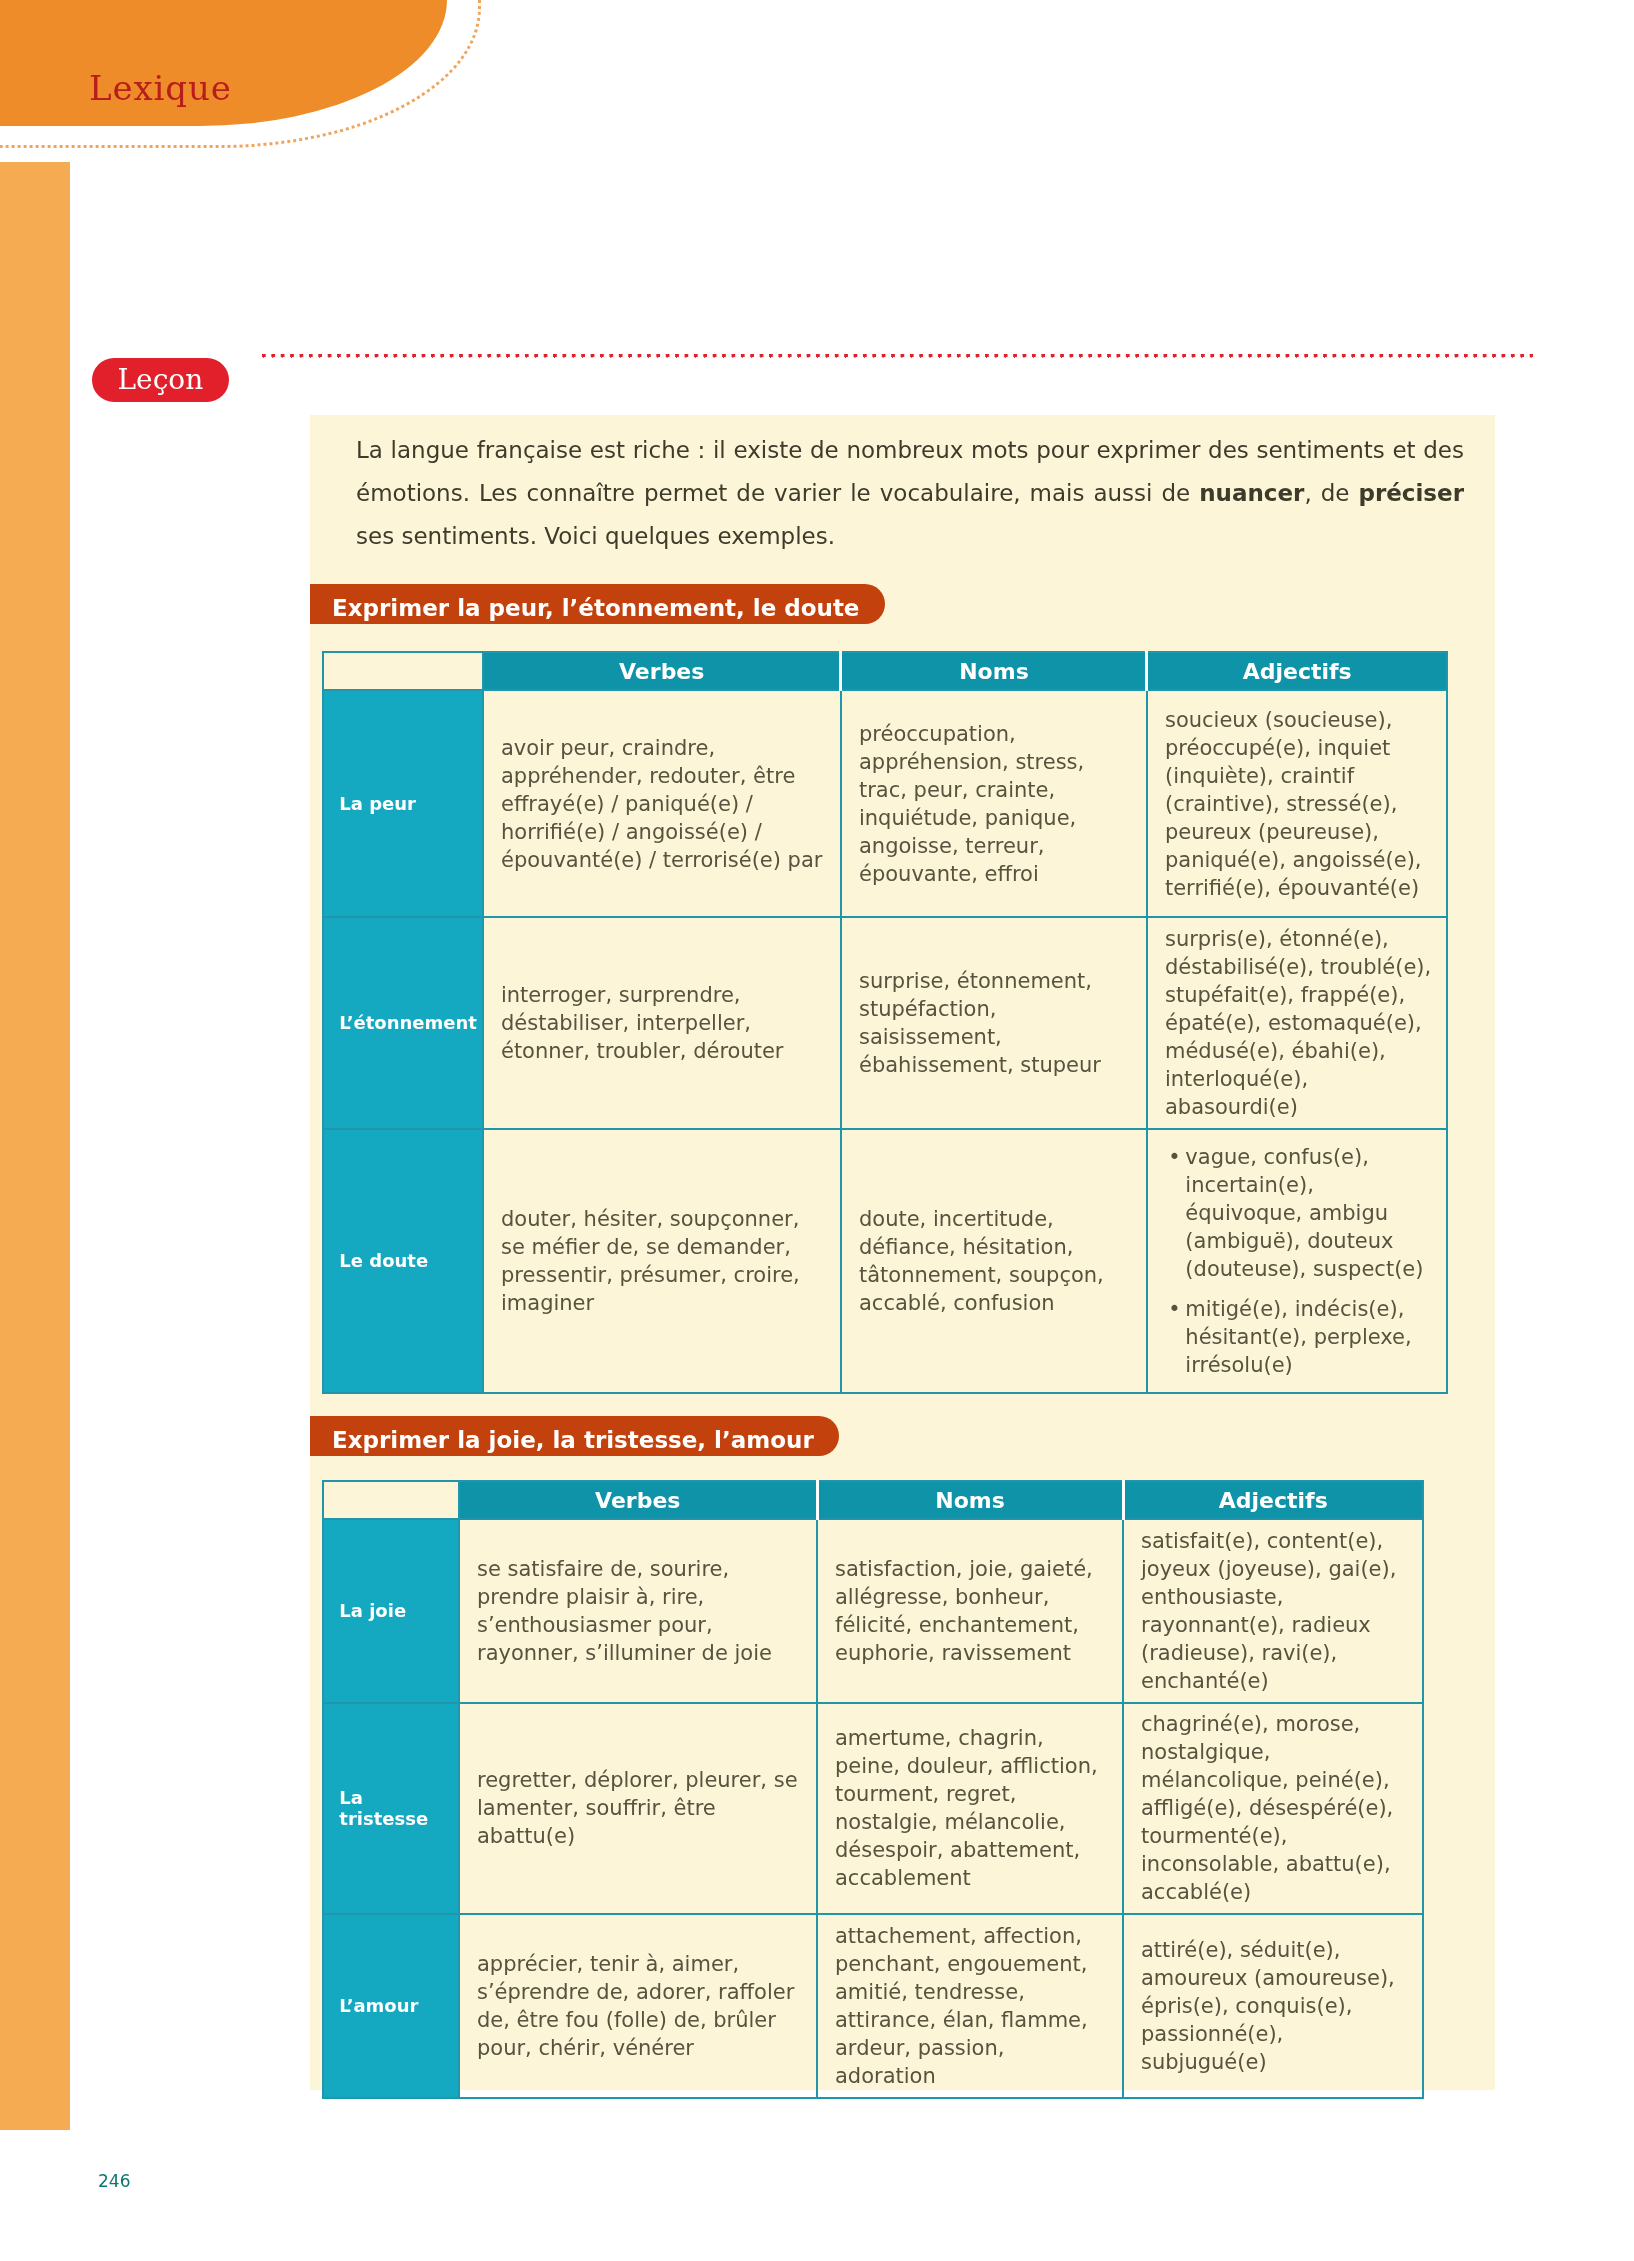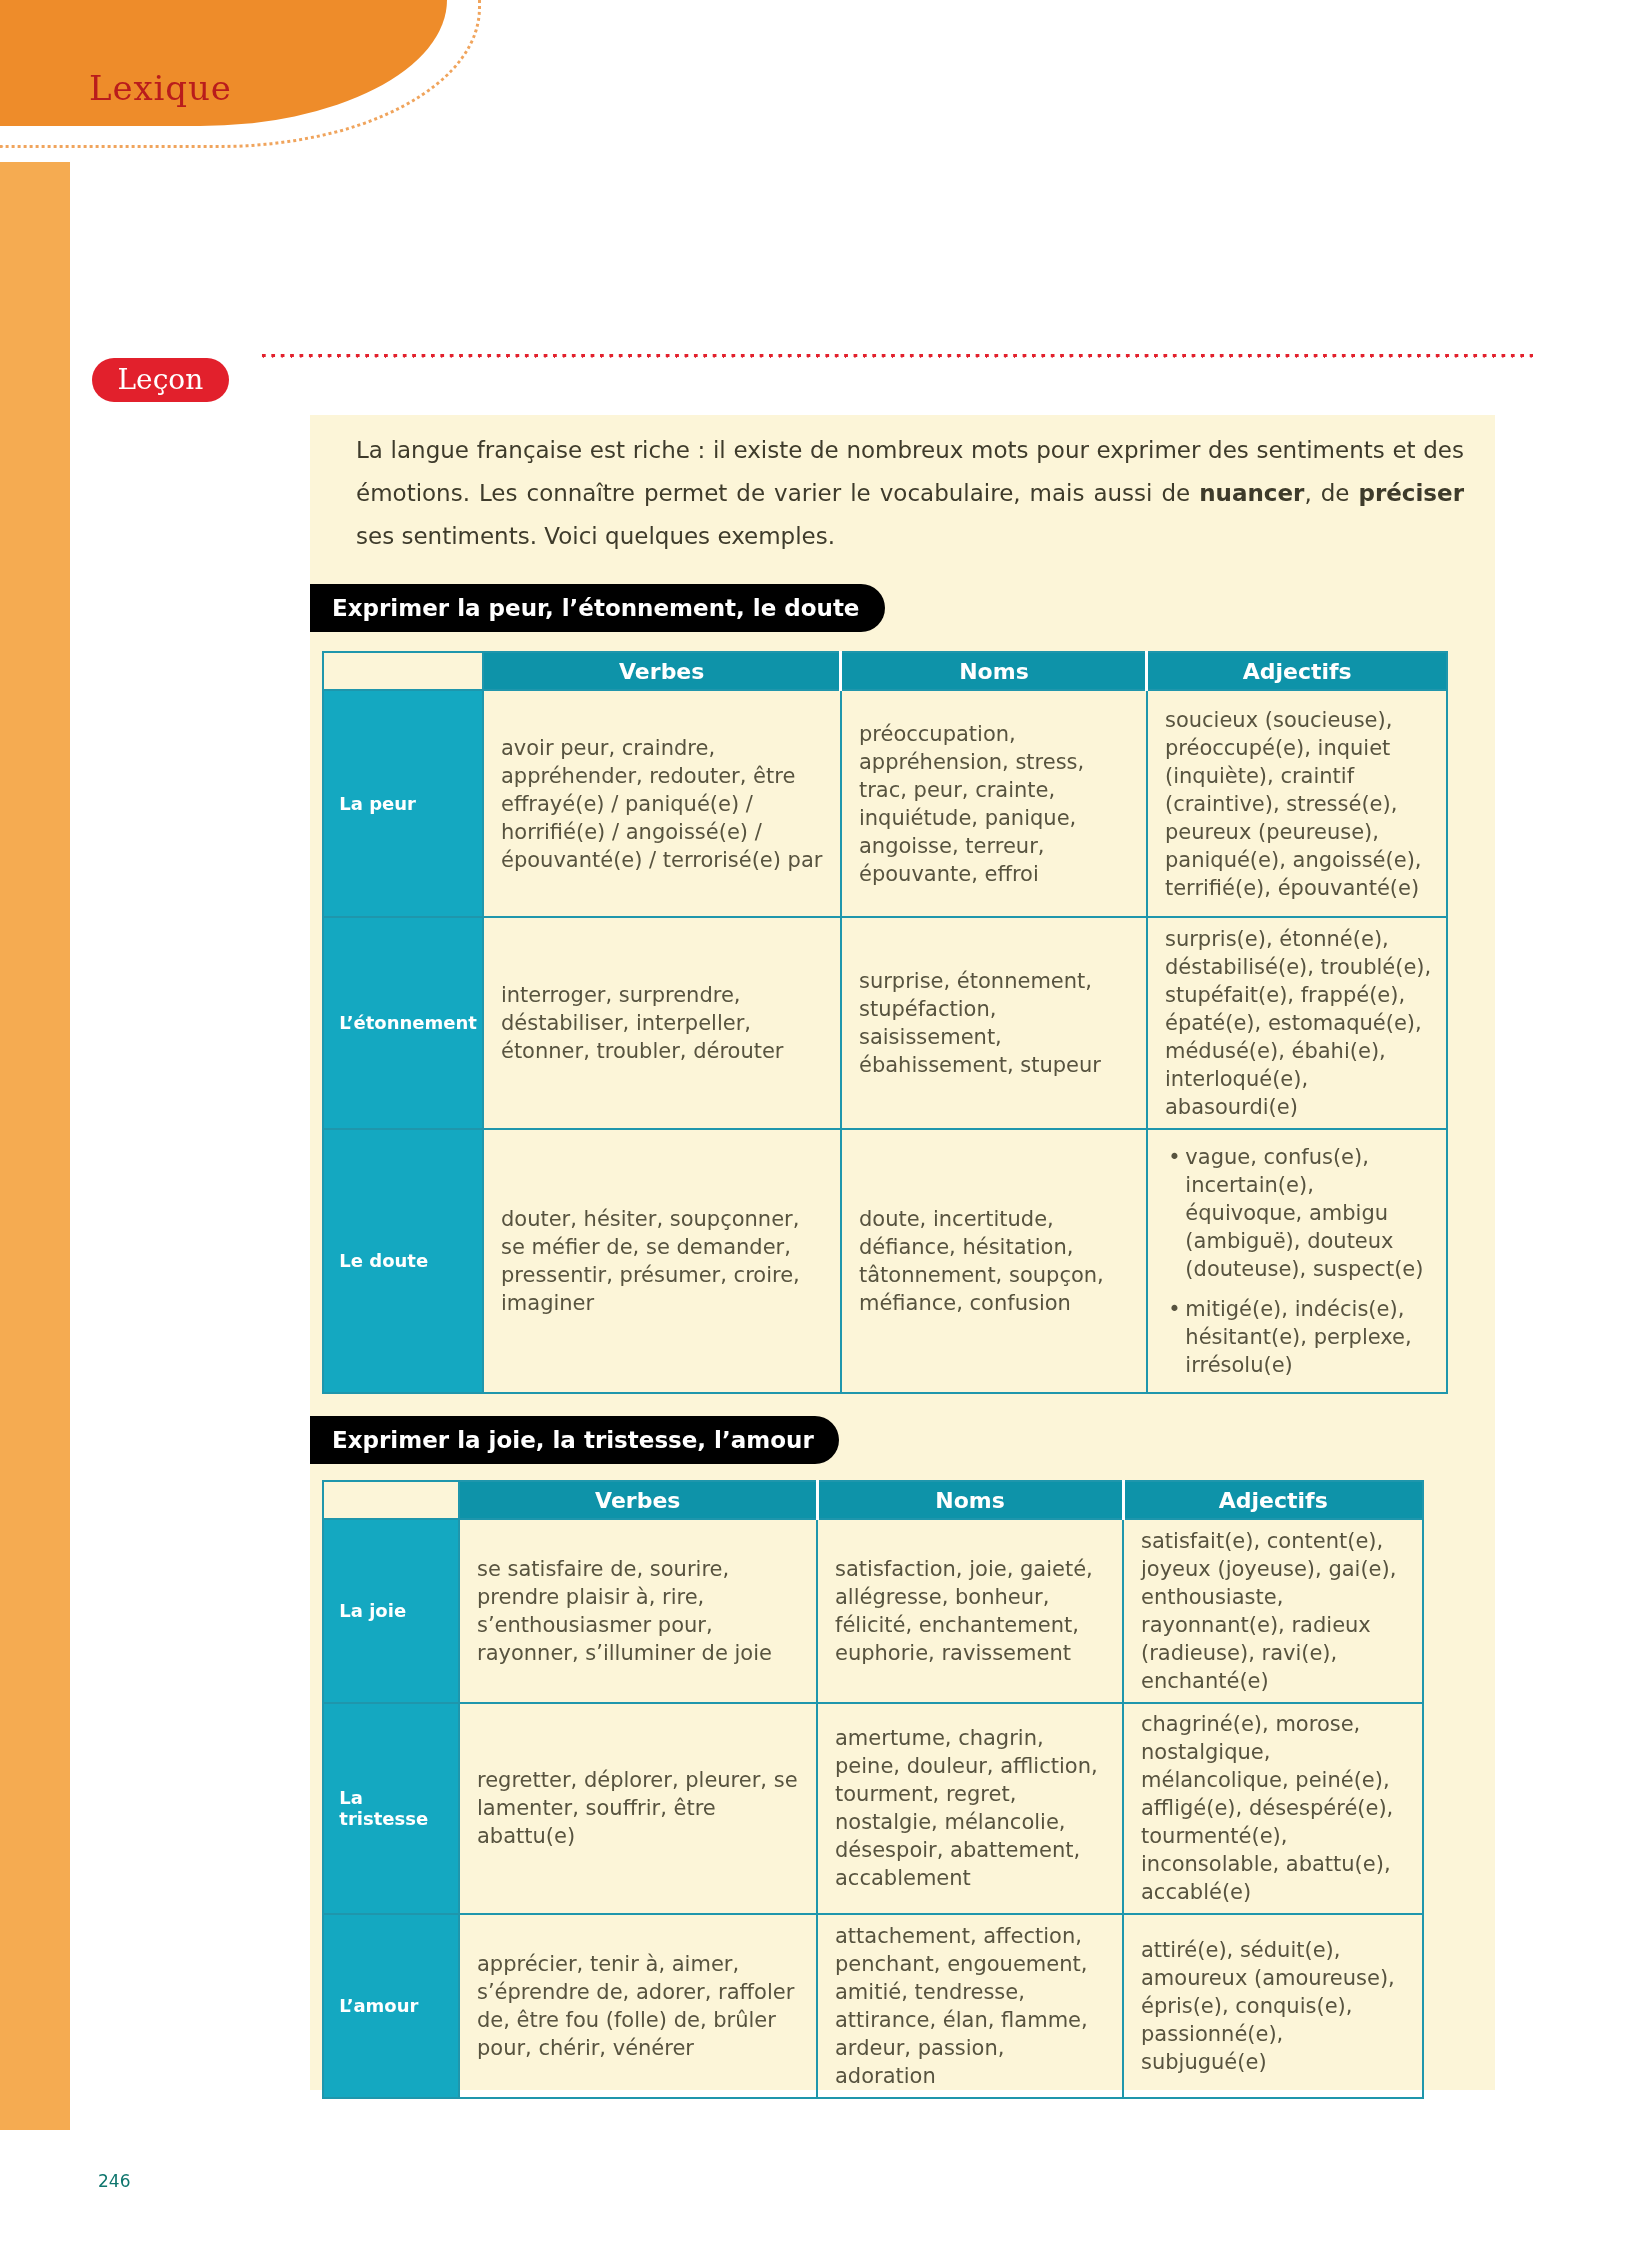--- a/index.html
+++ b/index.html
@@ -31,21 +31,21 @@
                background-image:radial-gradient(circle 2px at 2.6px 2.6px,#e2202c 2px,rgba(0,0,0,0) 2.1px);
                background-size:9.4px 5.1px;background-repeat:repeat-x;}
 
   
   .panel{position:absolute;left:310px;top:415px;width:1185px;height:1675px;background:#fcf5d8;z-index:2;}
 
   .intro{position:absolute;left:46px;top:13.6px;width:1108px;margin:0;
          font-size:23px;line-height:43px;color:#3e3b2b;text-align:justify;}
   .intro b{font-weight:bold;}
 
-  .badge{position:absolute;left:0;height:48px;line-height:48px;background:#000000;color:#ffffff;
+  .badge{position:absolute;left:0;height:40px;line-height:48px;background:#c2410c;color:#ffffff;
          font-weight:bold;font-size:23px;padding:0 25.5px 0 22px;border-radius:0 24px 24px 0;white-space:nowrap;}
   .badge1{top:169px;}
   .badge2{top:963px;margin-top:38px;}
 
   table.vocab{position:absolute;left:12px;border-collapse:collapse;table-layout:fixed;padding-left:39px;}
   .vt1{top:236px;}
   .vt2{top:1065px;}
   col.c0{width:136px;} col.c1{width:358px;} col.c2{width:306px;} col.c3{width:300px;}
   table.vocab td,table.vocab th{border:2.6px solid #1f96ac;}
   td.corner{border:none;background:transparent;}
@@ -105,21 +105,21 @@
       </tr>
       <tr style="height:196px">
         <td class="rlabel">L’étonnement</td>
         <td class="cell">interroger, surprendre, déstabiliser, interpeller, étonner, troubler, dérouter</td>
         <td class="cell">surprise, étonnement, stupéfaction, saisissement, ébahissement, stupeur</td>
         <td class="cell">surpris(e), étonné(e), déstabilisé(e), troublé(e), stupéfait(e), frappé(e), épaté(e), estomaqué(e), médusé(e), ébahi(e), interloqué(e), abasourdi(e)</td>
       </tr>
       <tr style="height:264px">
         <td class="rlabel">Le doute</td>
         <td class="cell">douter, hésiter, soupçonner, se méfier de, se demander, pressentir, présumer, croire, imaginer</td>
-        <td class="cell">doute, incertitude, défiance, hésitation, tâtonnement, soupçon, méfiance, confusion</td>
+        <td class="cell">doute, incertitude, défiance, hésitation, tâtonnement, soupçon, accablé, confusion</td>
         <td class="cell">
           <div class="bullet">vague, confus(e), incertain(e), équivoque, ambigu (ambiguë), douteux (douteuse), suspect(e)</div>
           <div class="bullet">mitigé(e), indécis(e), hésitant(e), perplexe, irrésolu(e)</div>
         </td>
       </tr>
     </tbody>
       </table>
 
     <div class="badge badge2">Exprimer la joie, la tristesse, l’amour</div>
 

